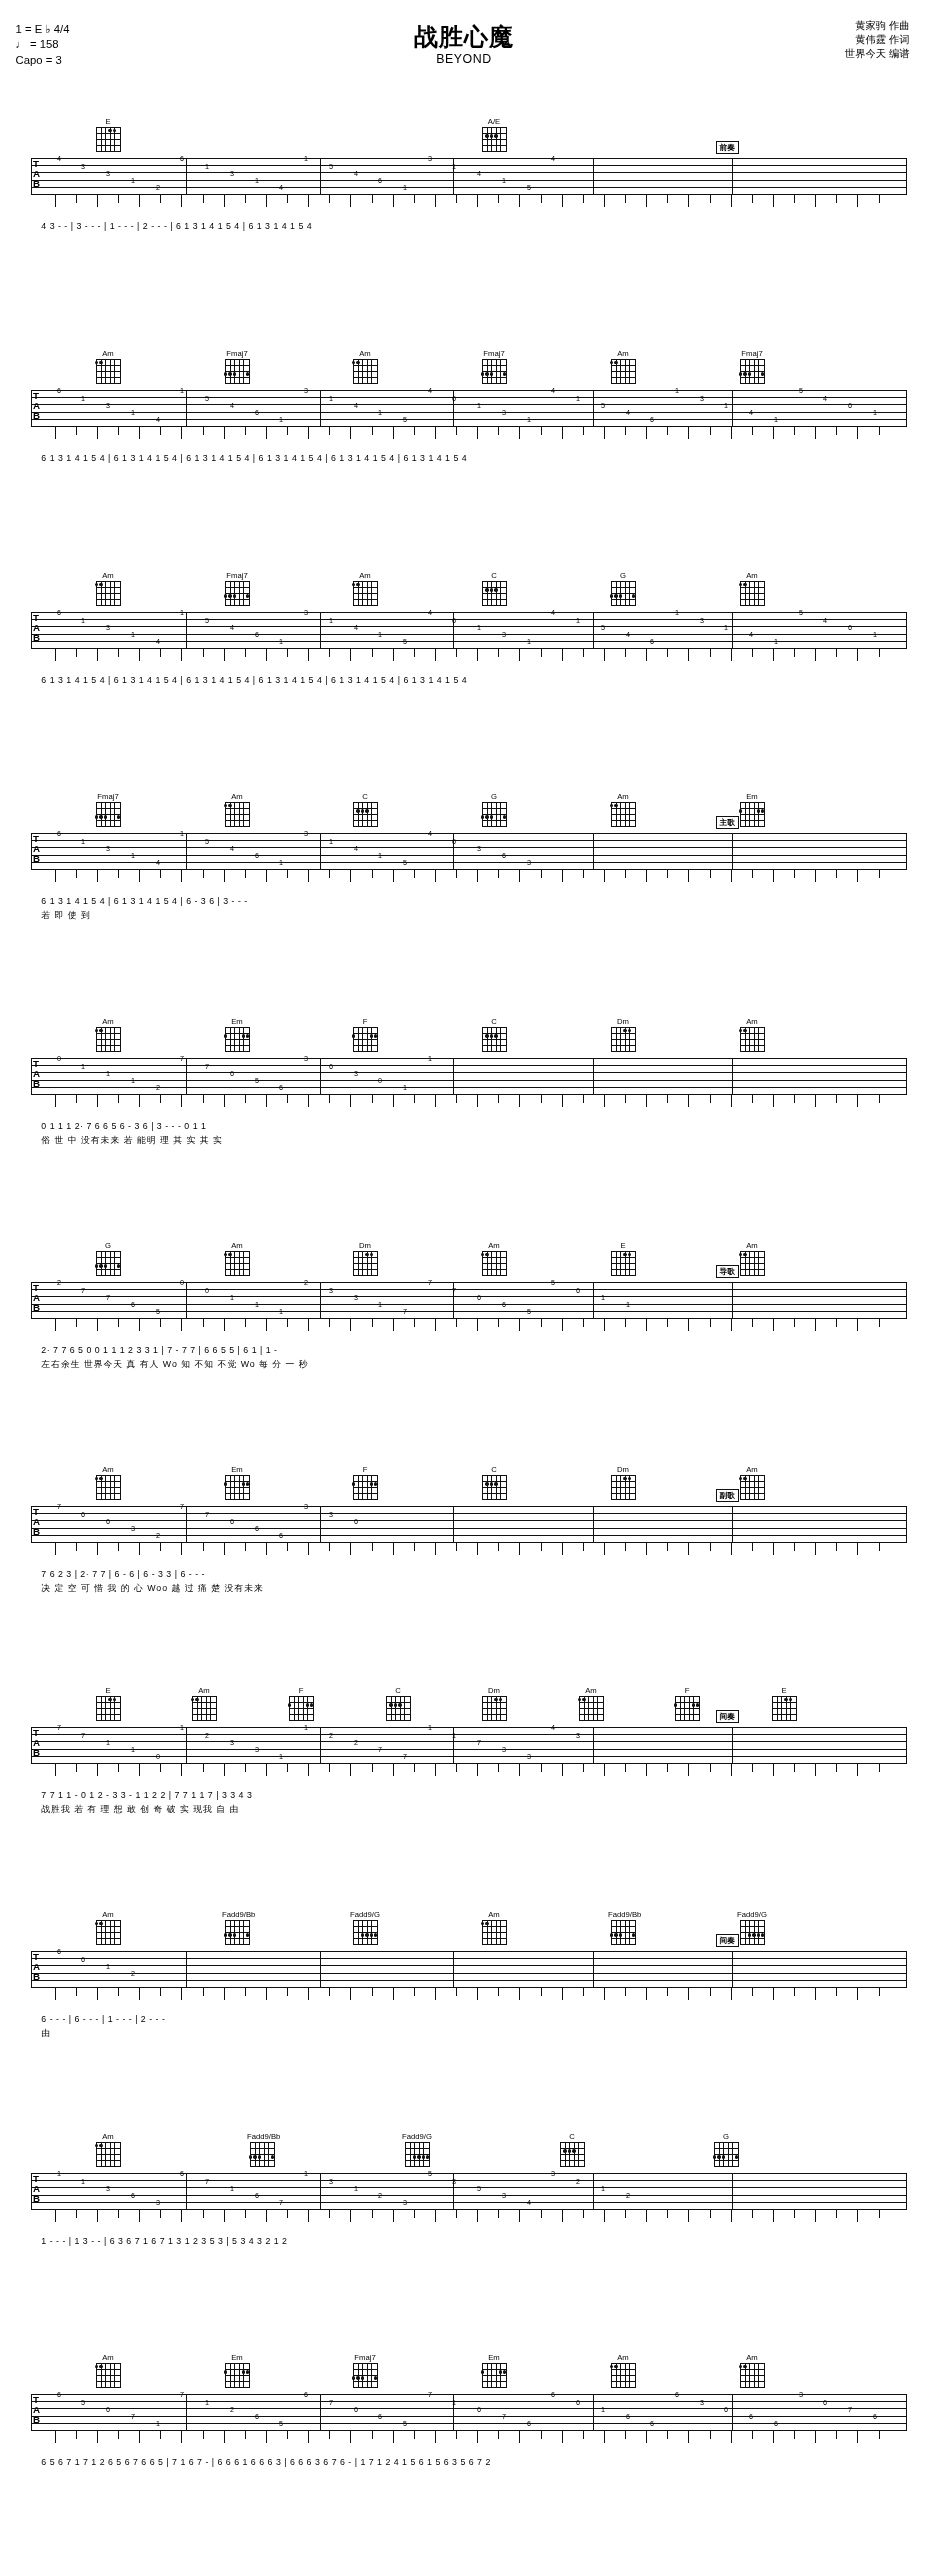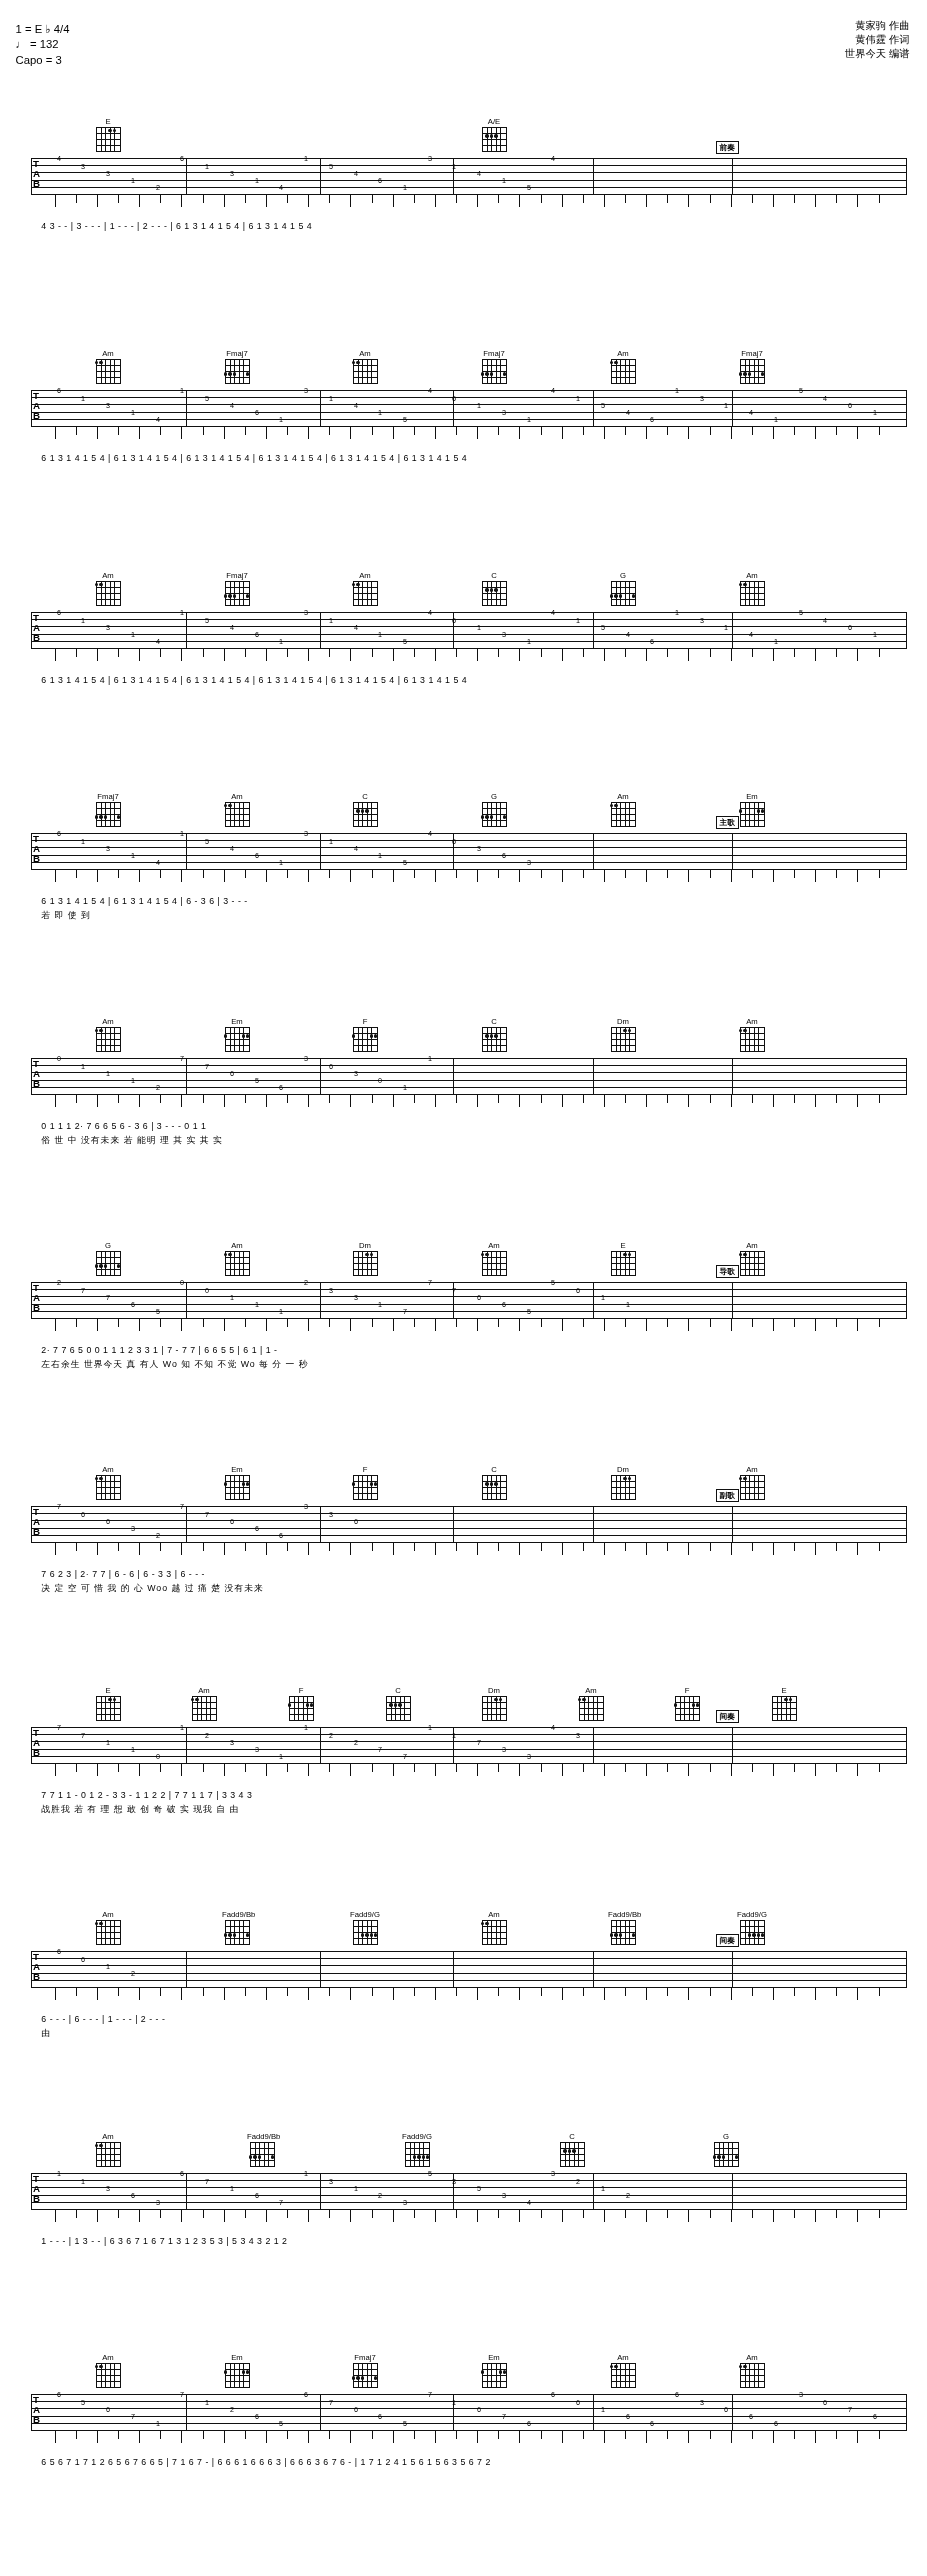--- a/index.html
+++ b/index.html
@@ -40,24 +40,26 @@
   
   .stem{position:absolute;width:0.5px;background:#111;}
 </style>
 </head>
 <body>
 
 <div class="page">
 
   <div class="meta-left">
     <div>1 = E ♭  4/4</div>
-    <div>♩ = 132</div>
+    <div>♩ = 158</div>
     <div>Capo = 3</div>
   </div>
 
+  <div class="title">战胜心魔</div>
+  <div class="subtitle">BEYOND</div>
 
   <div class="meta-right">
     <div>黄家驹 作曲</div>
     <div>黄伟霆 作词</div>
     <div>世界今天 编谱</div>
   </div>
 
   <div id="systems-root">
       <div class="system" style="top: 118px;">
         <div class="chord" style="left: 62px; top: 0px;">

